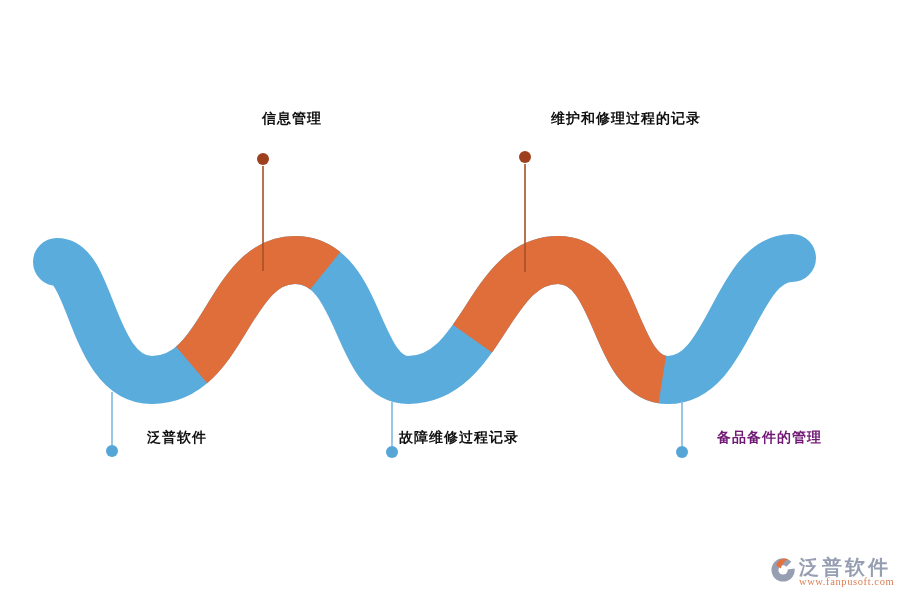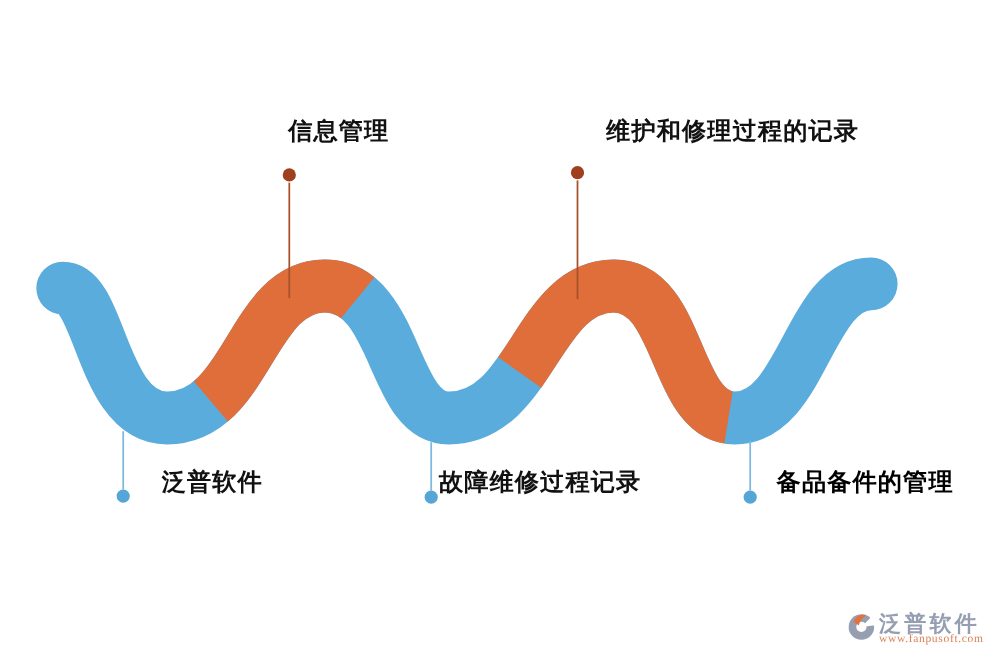--- a/index.html
+++ b/index.html
@@ -2,22 +2,22 @@
 <html><head>
 <meta charset="utf-8">
 <style>
   html,body{margin:0;padding:0;background:#ffffff;}
   .stage{
     position:relative;width:900px;height:600px;background:#ffffff;overflow:hidden;
     font-family:"Liberation Sans","DejaVu Sans",sans-serif;
   }
   .wave-svg{position:absolute;left:0;top:0;width:900px;height:600px;}
   .step-label{
-    position:absolute;font-size:22px;font-weight:bold;letter-spacing:1px;
-    white-space:nowrap;line-height:22px;
+    position:absolute;font-size:14px;font-weight:bold;letter-spacing:1px;
+    white-space:nowrap;line-height:22px;font-family:Liberation Mono, monospace;
   }
   .lbl-top-1{left:262px;top:108px;}
   .lbl-top-2{left:511px;top:108px;}
   .lbl-bot-1{left:147px;top:427px;}
   .lbl-bot-2{left:399px;top:427px;text-align:right;}
   .lbl-bot-3{left:706px;top:427px;}
   .logo{position:absolute;left:771px;top:552px;width:125px;height:42px;cursor:pointer;}
   .logo-icon{position:absolute;left:0;top:2px;}
   .logo-name{
     position:absolute;left:28px;top:2px;font-size:20px;font-weight:bold;
@@ -58,21 +58,21 @@
     <g>
       <line x1="682" y1="401" x2="682" y2="446" stroke-width="1.6" stroke="#7FB8E0"></line>
       <circle cx="682" cy="452" r="6" fill="#55A5D7"></circle>
     </g>
   </svg>
 
   <div class="step-label lbl-top-1" style="color: rgb(17, 17, 17);">信息管理</div>
   <div class="step-label lbl-top-2" style="color: rgb(17, 17, 17); margin-left: 40px;">维护和修理过程的记录</div>
   <div class="step-label lbl-bot-1" style="color: rgb(17, 17, 17);">泛普软件</div>
   <div class="step-label lbl-bot-2" style="color: rgb(17, 17, 17);">故障维修过程记录</div>
-  <div class="step-label lbl-bot-3" style="color: #000000;">备品备件的管理</div>
+  <div class="step-label lbl-bot-3" style="color: #701a75; margin-left: 11px;">备品备件的管理</div>
 
   <div class="logo">
     <svg class="logo-icon" width="26" height="30" viewBox="0 0 28 30">
       <circle cx="13" cy="16" r="12.5" fill="#969EB2"></circle>
       <polygon points="13,16 29,0 29,14" fill="#ffffff"></polygon>
       <circle cx="13" cy="16" r="5" fill="#ffffff"></circle>
       <path d="M5.5 11 C8 4.5 13.5 3.2 18 4.5 C13.5 7.5 11.5 10.5 10.5 14.5 Z" fill="#E5703C"></path>
     </svg>
     <div class="logo-name" style="color: rgb(150, 158, 178);">泛普软件</div>
     <div class="logo-url" style="color: rgb(219, 127, 85);">www.fanpusoft.com</div>

